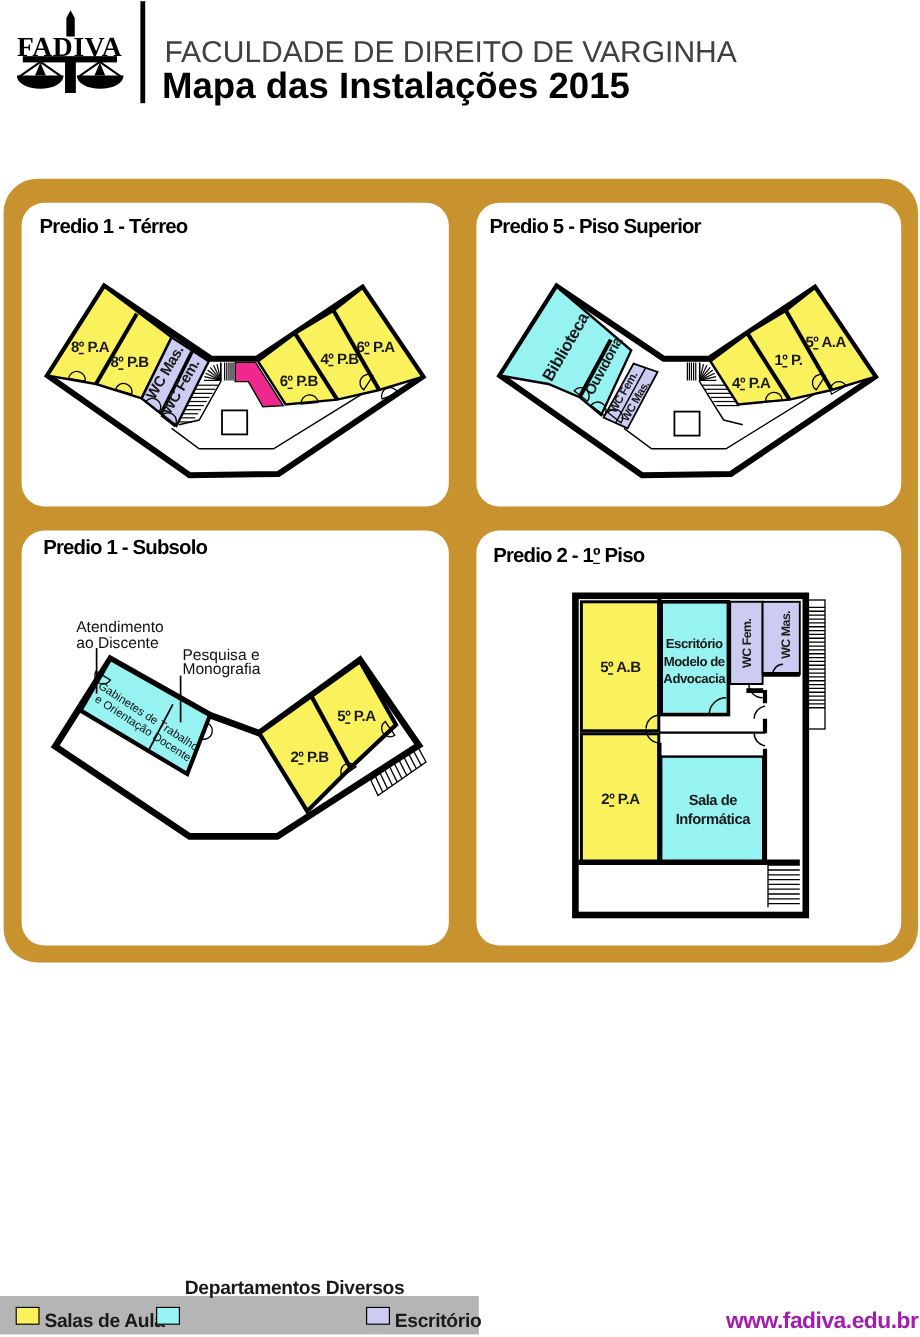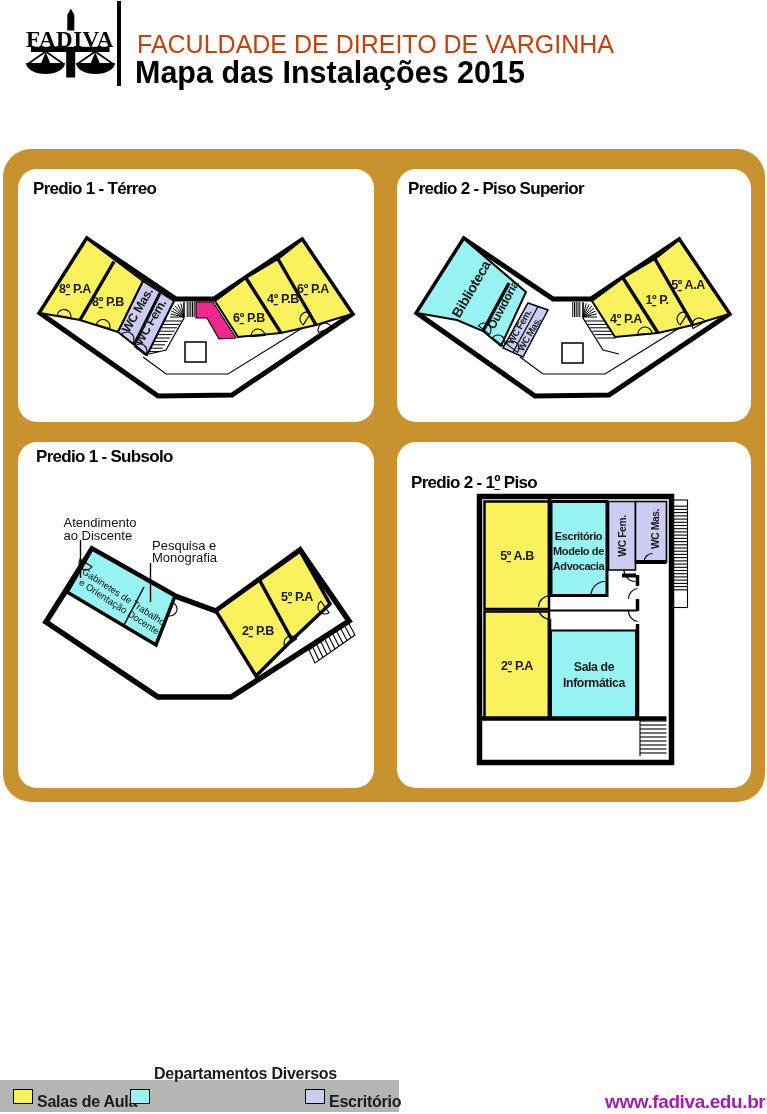--- a/index.html
+++ b/index.html
@@ -6,21 +6,21 @@
 font-family:"Liberation Sans",sans-serif;}
 .abs{position:absolute;}
 .panel{position:absolute;background:#fff;border-radius:19px;}
 .ptitle{position:absolute;font-weight:bold;font-size:17px;color:#000;line-height:1;letter-spacing:-0.7px;}
 .plans{position:absolute;left:0;top:0;}
 .sw{position:absolute;width:18px;height:13px;border:1.6px solid #000;}
 .lgt{position:absolute;font-weight:bold;font-size:16px;letter-spacing:-0.25px;color:#1a1a1a;line-height:1;}
 </style></head>
 <body>
 
-<div class="abs" style="left:0px;top:0px;padding-left:12px;"><svg class="logo" width="115" height="95" viewBox="0 0 115 95">
+<div class="abs" style="left:0px;top:0px;"><svg class="logo" width="115" height="95" viewBox="0 0 115 95">
 
 <path d="M58.8,8.5 L62.3,15 L62.3,30.5 L55.3,30.5 L55.3,15 Z" fill="#000"></path>
 
 <rect x="54.2" y="48" width="9" height="29.5" fill="#000"></rect>
 
 <rect x="19" y="46.8" width="78.5" height="5.2" fill="#000"></rect>
 
 <path d="M33.7,51.5 L15.8,64 M33.7,51.5 L51.6,64" stroke="#000" stroke-width="1.7" fill="none"></path>
 <path d="M33.7,52 L29.2,63 L38.2,63 Z" fill="#000"></path>
 
@@ -29,41 +29,41 @@
 <path d="M83.2,51.5 L65.3,64 M83.2,51.5 L101.1,64" stroke="#000" stroke-width="1.7" fill="none"></path>
 <path d="M83.2,52 L78.7,63 L87.7,63 Z" fill="#000"></path>
 
 <path d="M64,63 L103,63 A19.5,11 0 0 1 64,63 Z" fill="#000"></path>
 
 <text x="58" y="46.5" text-anchor="middle" font-family="Liberation Serif, serif" font-weight="bold" font-size="23" letter-spacing="0.5" fill="#000">FADIVA</text>
 </svg></div>
 
 <div class="abs" style="left:117px;top:1px;width:3.5px;height:85px;background:#000;"></div>
 
-<div class="abs" style="left:137px;top:32px;font-size:25px;color:#c2410c;letter-spacing:0px;line-height:1;text-align:right;">FACULDADE DE DIREITO DE VARGINHA</div>
+<div class="abs" style="left:137px;top:32px;font-size:25px;color:#404040;letter-spacing:0px;line-height:1;text-align:right;">FACULDADE DE DIREITO DE VARGINHA</div>
 
 <div class="abs" style="left:135px;top:57px;font-size:30.5px;font-weight:bold;color:#000000;letter-spacing:0px;line-height:1;">Mapa das Instalações 2015</div>
 
 <div class="abs" style="left:3px;top:149px;width:762px;height:653px;background:#C8922F;border-radius:28px;"></div>
 
 <div class="panel" style="left:18px;top:169px;width:356px;height:253px;"></div>
 
 <div class="panel" style="left:397px;top:169px;width:354px;height:253px;"></div>
 
 <div class="panel" style="left:18px;top:442px;width:356px;height:346px;"></div>
 
 <div class="panel" style="left:397px;top:442px;width:354px;height:346px;"></div>
 
 <div class="ptitle" style="left:33px;top:180px;">Predio 1 - Térreo</div>
 
-<div class="ptitle" style="left:408px;top:180px;">Predio 2 - Piso Superior</div>
+<div class="ptitle" style="left:408px;top:180px;">Predio 5 - Piso Superior</div>
 
 <div class="ptitle" style="left:36px;top:448px;">Predio 1 - Subsolo</div>
 
-<div class="ptitle" style="left:411px;top:474px;">Predio 2 - 1<span style="text-decoration:underline">º</span> Piso</div>
+<div class="ptitle" style="left:411px;top:454px;">Predio 2 - 1<span style="text-decoration:underline">º</span> Piso</div>
 
 <svg class="plans" width="767" height="1114" viewBox="0 0 767 1114" font-family="Liberation Sans, sans-serif">
 <g id="b1">
 
 <path d="M40,313 L87,239 L176,299 L214,299 L302,240 L352,314 L232,395 L158,396 Z" fill="#fff" stroke="#000" stroke-width="5" stroke-linejoin="miter"></path>
 
 <path d="M143,357 L166,374 L228,374 L312,322" fill="none" stroke="#000" stroke-width="1.2"></path>
 
 <path d="M40,313 L87,239 L143,281 L118,332 L80,320 Z" fill="#FAF25C" stroke="#000" stroke-width="2"></path>
 

